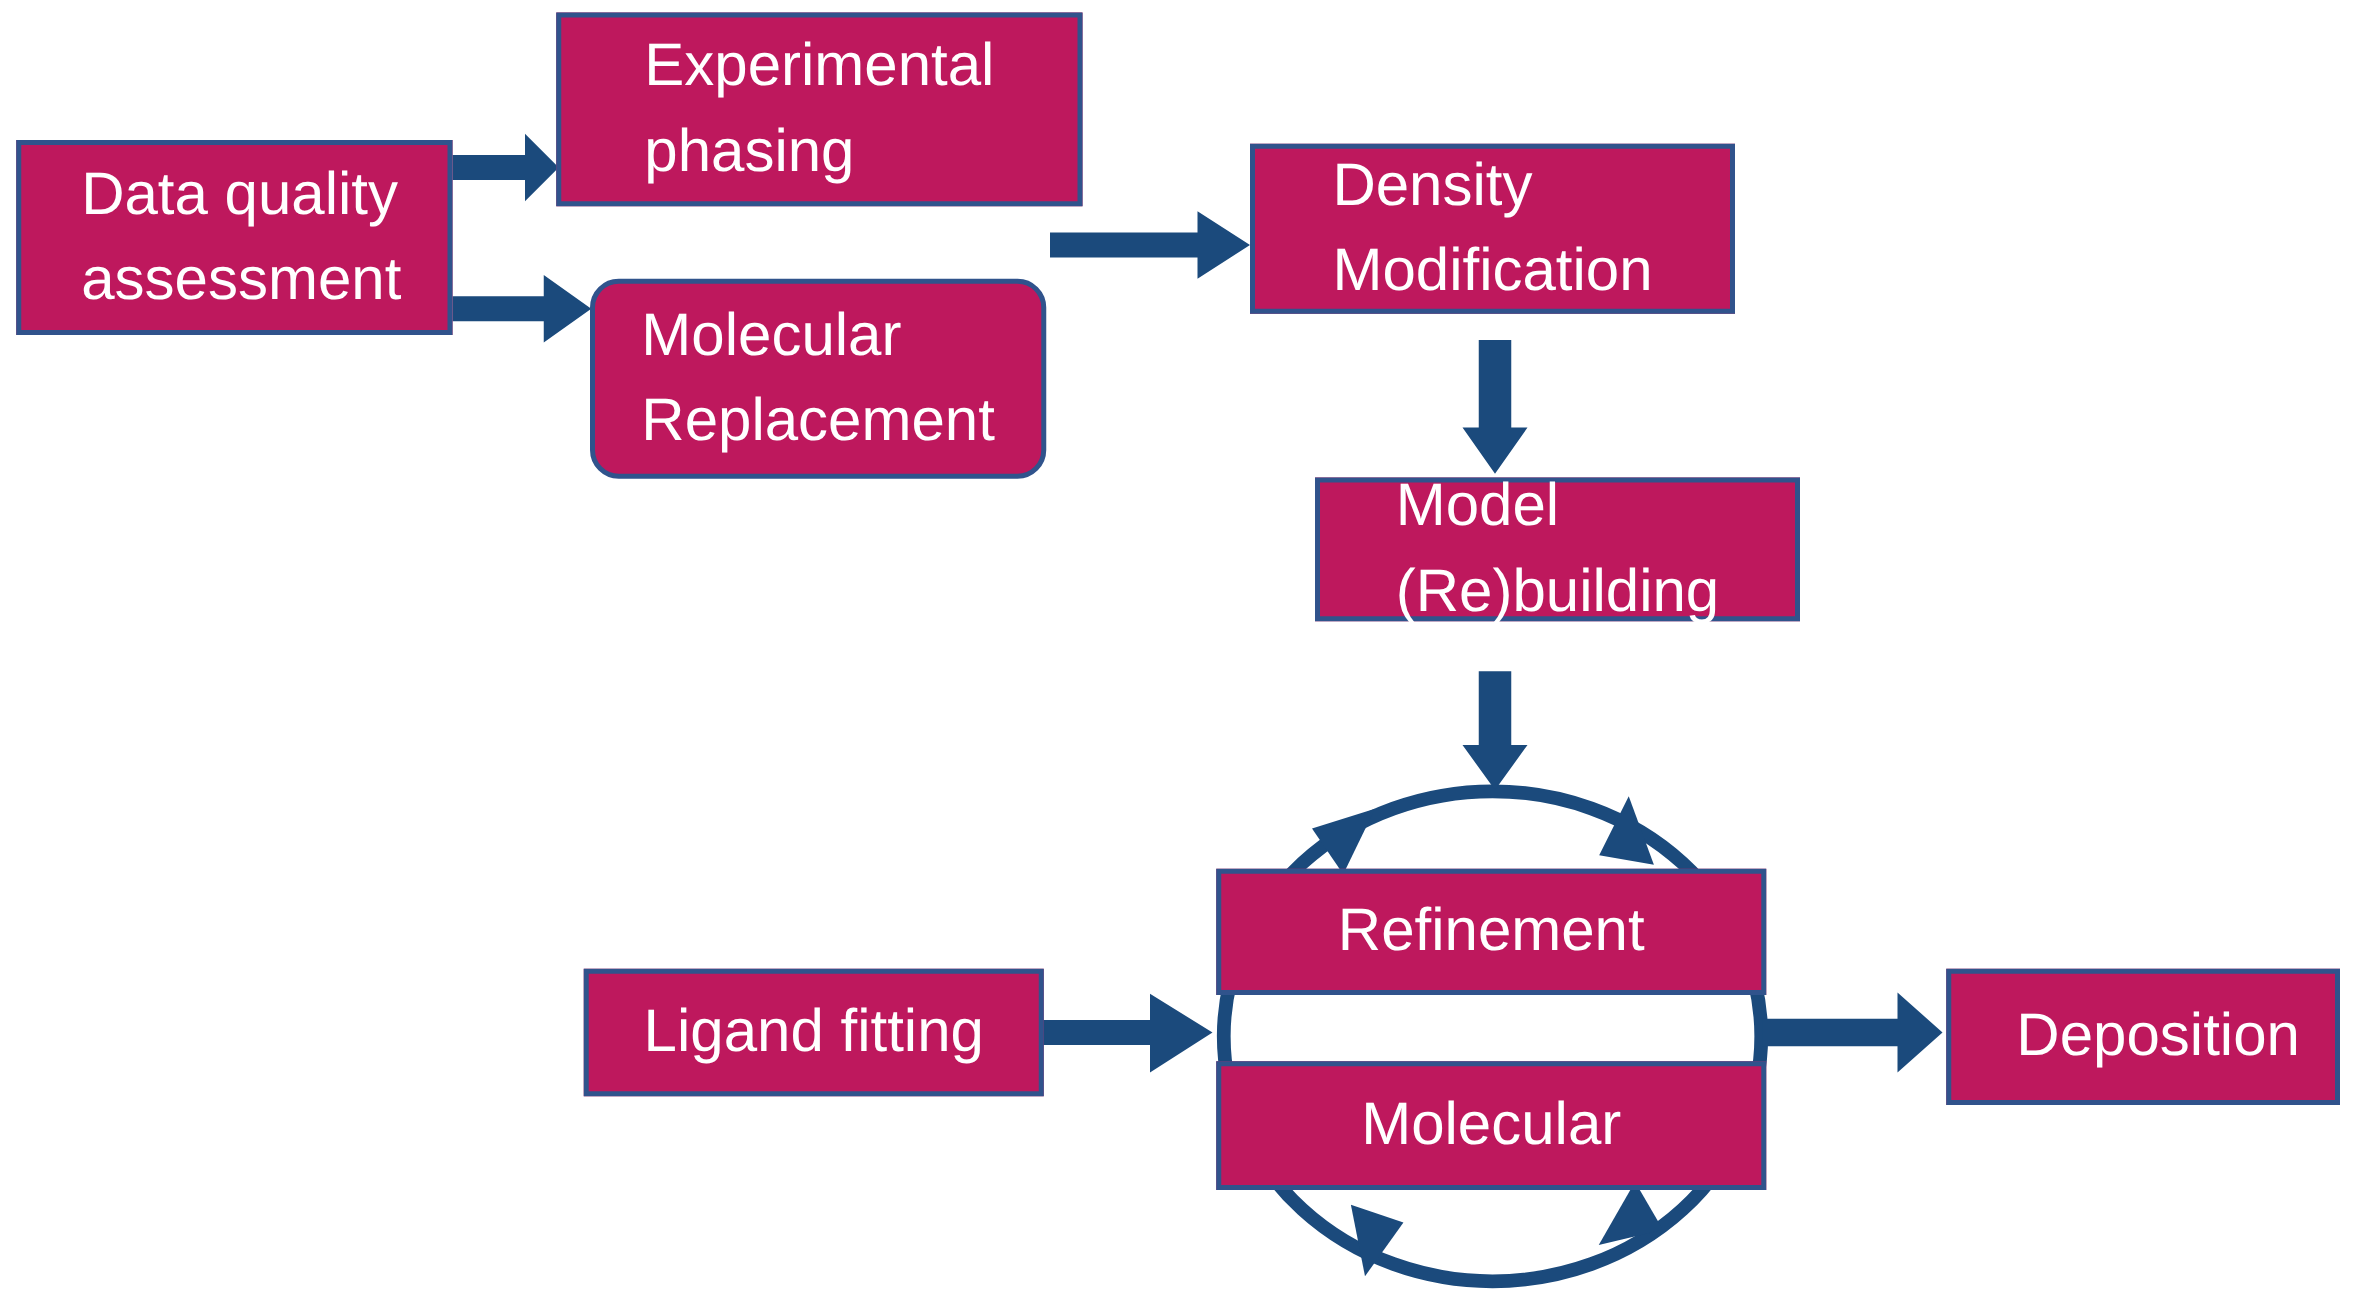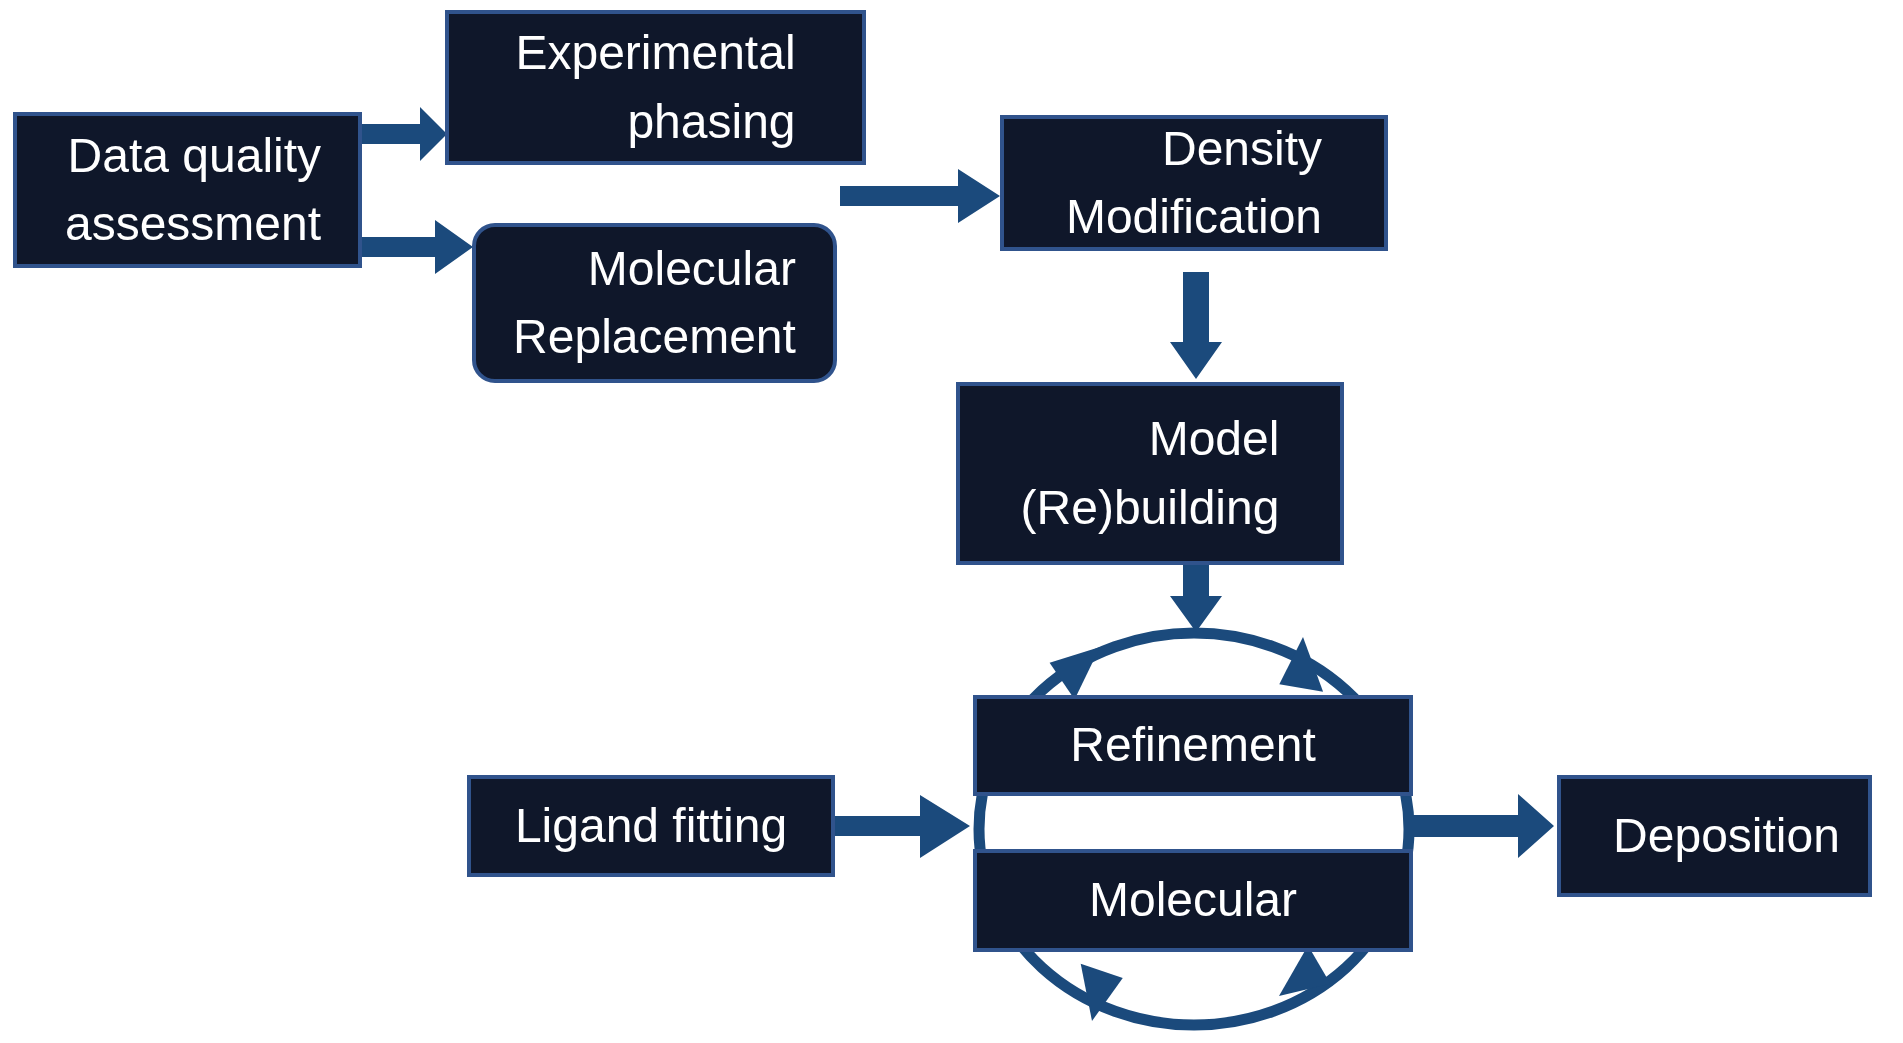--- a/index.html
+++ b/index.html
@@ -7,41 +7,41 @@
     position:relative;
     width:1903px;height:1043px;
     background:#ffffff;
     font-family:"Liberation Sans", sans-serif;
     overflow:hidden;
   }
   svg.connectors{position:absolute;left:0;top:0;}
   .node{
     position:absolute;
     box-sizing:border-box;
-    background:#0f172a;
+    background:#be185d;
     border:4px solid #30538c;
     color:#ffffff;
     display:flex;
     align-items:center;
     justify-content:center;
-    text-align:right;
+    text-align:left;
     font-size:48px;
     line-height:1.42;
     white-space:pre-line;
   }
   
   .n-dq {left:13px;  top:112px; width:349px; height:156px;padding-left:11px;}
   .n-ep {left:445px; top:10px;  width:421px; height:155px;}
   .n-mr {left:472px; top:223px; width:365px; height:160px;border-radius:23px;}
   .n-dm {left:1000px;top:115px; width:388px; height:136px;}
-  .n-mb {left:956px;top:382px; width:388px; height:183px;}
+  .n-mb {left:1052px;top:382px; width:388px; height:115px;}
   .n-lf {left:467px; top:775px; width:368px; height:102px;}
   .n-re {left:973px; top:695px; width:440px; height:101px;}
   .n-va {left:973px; top:849px; width:440px; height:103px;}
-  .n-de {left:1557px;top:775px; width:315px; height:122px;padding-left:24px;}
+  .n-de {left:1557px;top:775px; width:315px; height:109px;padding-left:24px;}
 </style>
 </head>
 <body>
 
 <div class="canvas">
 
   <svg class="connectors" width="1903" height="1043" viewBox="0 0 1903 1043">
     <g fill="#1b4a7c" stroke="none">
 
       <ellipse cx="1194" cy="829" rx="215" ry="196" fill="none" stroke="#1b4a7c" stroke-width="11"></ellipse>

